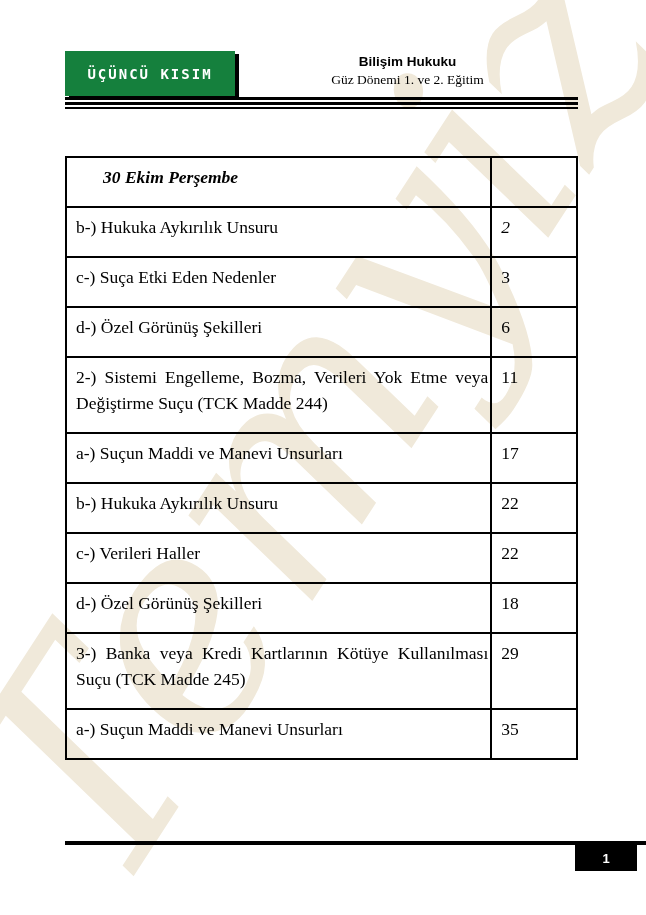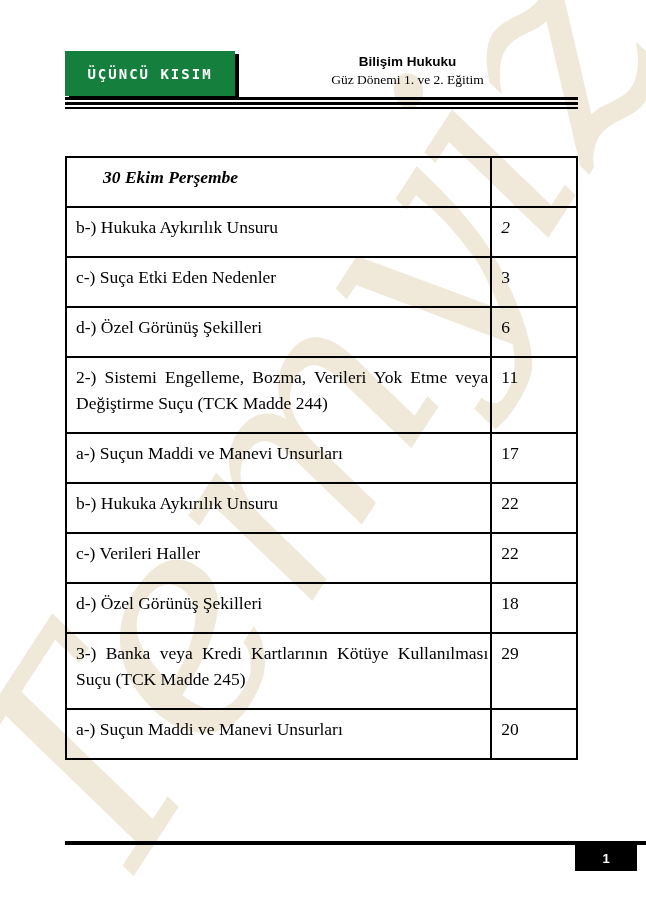--- a/index.html
+++ b/index.html
@@ -197,21 +197,21 @@
         <tr>
           <td class="cell-label">d-) Özel Görünüş Şekilleri</td>
           <td class="cell-page">18</td>
         </tr>
         <tr>
           <td class="cell-label">3-) Banka veya Kredi Kartlarının Kötüye Kullanılması Suçu (TCK Madde 245)</td>
           <td class="cell-page">29</td>
         </tr>
         <tr>
           <td class="cell-label">a-) Suçun Maddi ve Manevi Unsurları</td>
-          <td class="cell-page">20</td>
+          <td class="cell-page">35</td>
         </tr>
       </tbody>
   </table>
 
   <div class="footer-rule"></div>
   <div class="page-num-box">
     <span>1</span>
   </div>
 
 </div>

